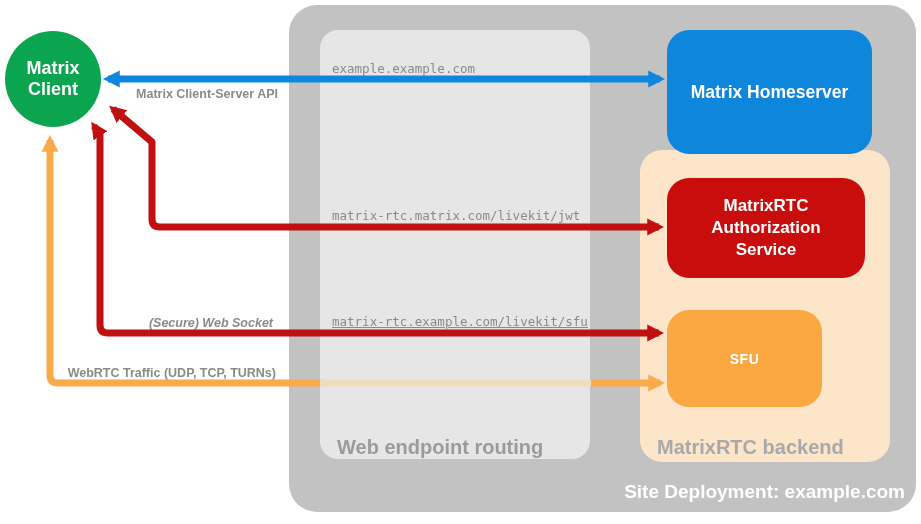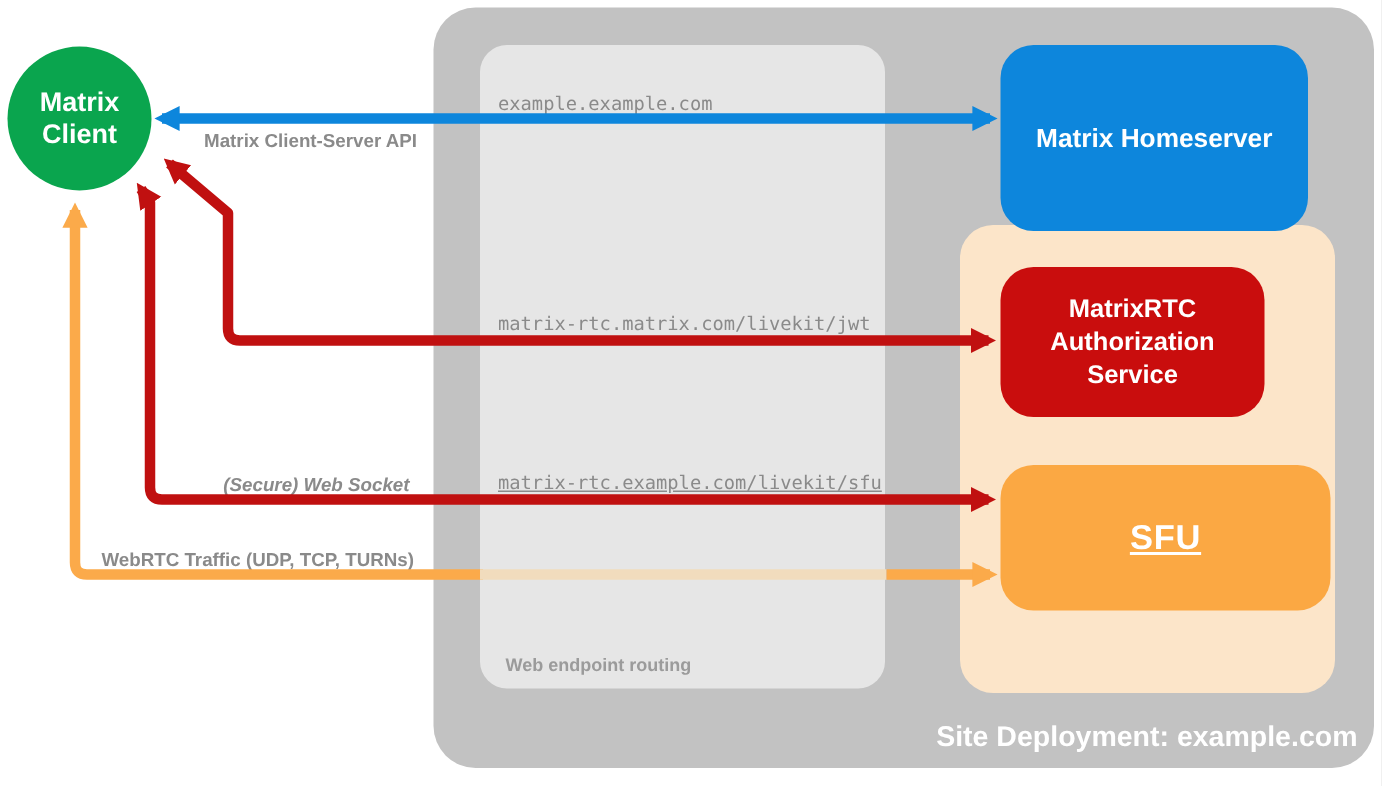--- a/index.html
+++ b/index.html
@@ -19,26 +19,26 @@
     background:var(--inner-gray);border-radius:18px;}
   .peach-box{position:absolute;left:640px;top:150px;width:250px;height:312px;
     background:var(--peach);border-radius:22px;}
 
   .node{position:absolute;display:flex;align-items:center;justify-content:center;
     text-align:center;color:var(--white);font-weight:bold;}
   .node-client{left:5px;top:31px;width:96px;height:96px;border-radius:50%;
     background:var(--green);font-size:18px;line-height:21px;padding:0 10px;}
   .node-homeserver{left:667px;top:30px;width:205px;height:124px;border-radius:22px;
     background:var(--blue);font-size:17.5px;padding:0 10px;}
-  .node-auth{left:667px;top:178px;width:176px;height:100px;border-radius:22px;
+  .node-auth{left:667px;top:178px;width:198px;height:100px;border-radius:22px;
     background:var(--red);font-size:17px;line-height:22px;padding:0 22px;}
-  .node-sfu{left:667px;top:310px;width:220px;height:97px;border-radius:22px;
-    background:var(--orange);font-size:23px;letter-spacing:.5px;text-decoration:underline;}
+  .node-sfu{left:667px;top:310px;width:155px;height:97px;border-radius:22px;
+    background:var(--orange);font-size:14px;letter-spacing:.5px;}
 
-  .caption{position:absolute;font-weight:bold;font-size:12px;}
+  .caption{position:absolute;font-weight:bold;font-size:20px;}
   .caption-routing{left:337px;top:436px;color:var(--caption-gray);}
   .caption-backend{left:657px;top:436px;color:var(--backend-caption-gray);}
   .caption-site{left:450px;top:481px;width:455px;text-align:right;
     color:var(--white);font-size:19px;}
 
   .flow-label{position:absolute;color:var(--text-gray);font-weight:bold;
     font-size:12.5px;text-align:right;}
   .fl-csapi{left:78px;top:62px;width:200px;margin-top:25px;}
   .fl-https{left:113px;top:210px;width:160px;}
   .fl-ws{left:73px;top:316px;width:200px;font-style:italic;}
@@ -64,20 +64,21 @@
 </head>
 <body>
 
 <div class="stage">
 
   <div class="outer-box"></div>
   <div class="inner-box"></div>
   <div class="peach-box"></div>
 
   <div class="caption caption-routing">Web endpoint routing</div>
+  <div class="caption caption-backend">MatrixRTC backend</div>
   <div class="caption caption-site">Site Deployment: example.com</div>
 
   <div class="endpoint ep-hs">example.example.com</div>
   <div class="endpoint ep-jwt">matrix-rtc.matrix.com/livekit/jwt</div>
   <div class="endpoint ep-sfu">matrix-rtc.example.com/livekit/sfu</div>
 
   <div class="flow-label fl-csapi">Matrix Client-Server API</div>
   <div class="flow-label fl-ws">(Secure) Web Socket</div>
   <div class="flow-label fl-webrtc">WebRTC Traffic (UDP, TCP, TURNs)</div>
 

